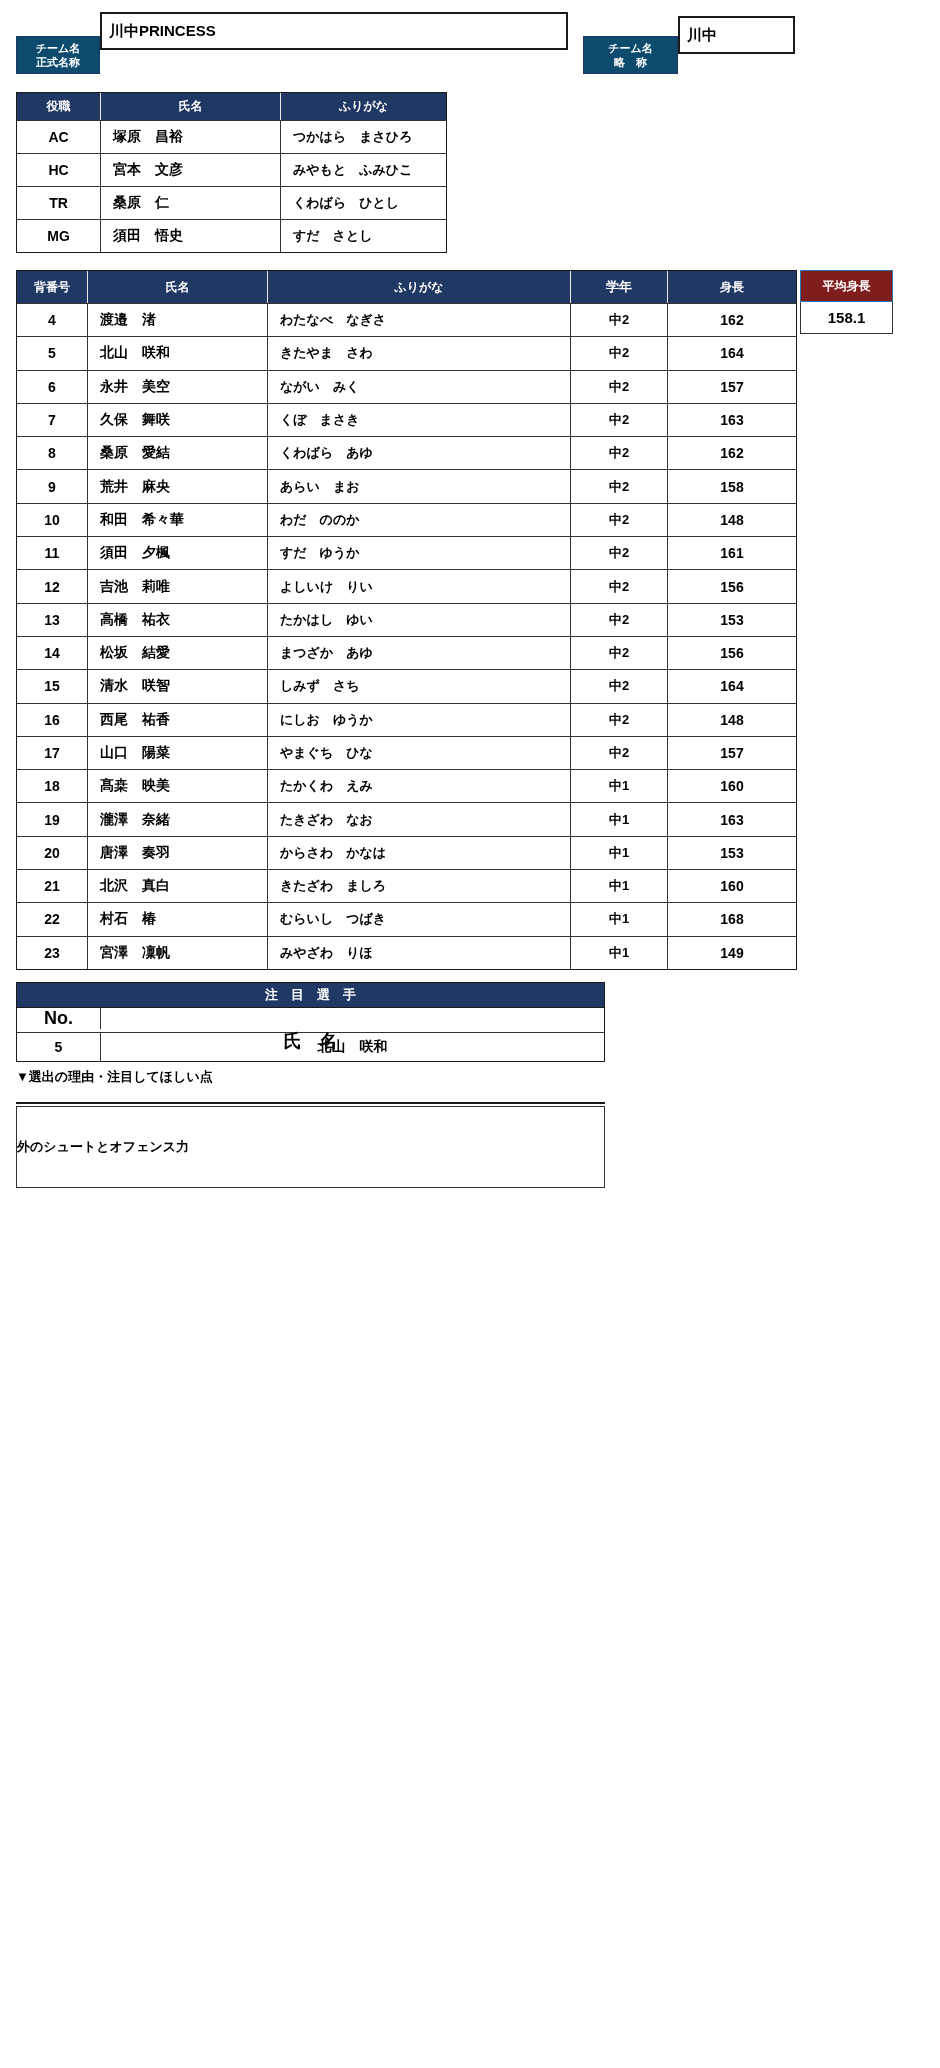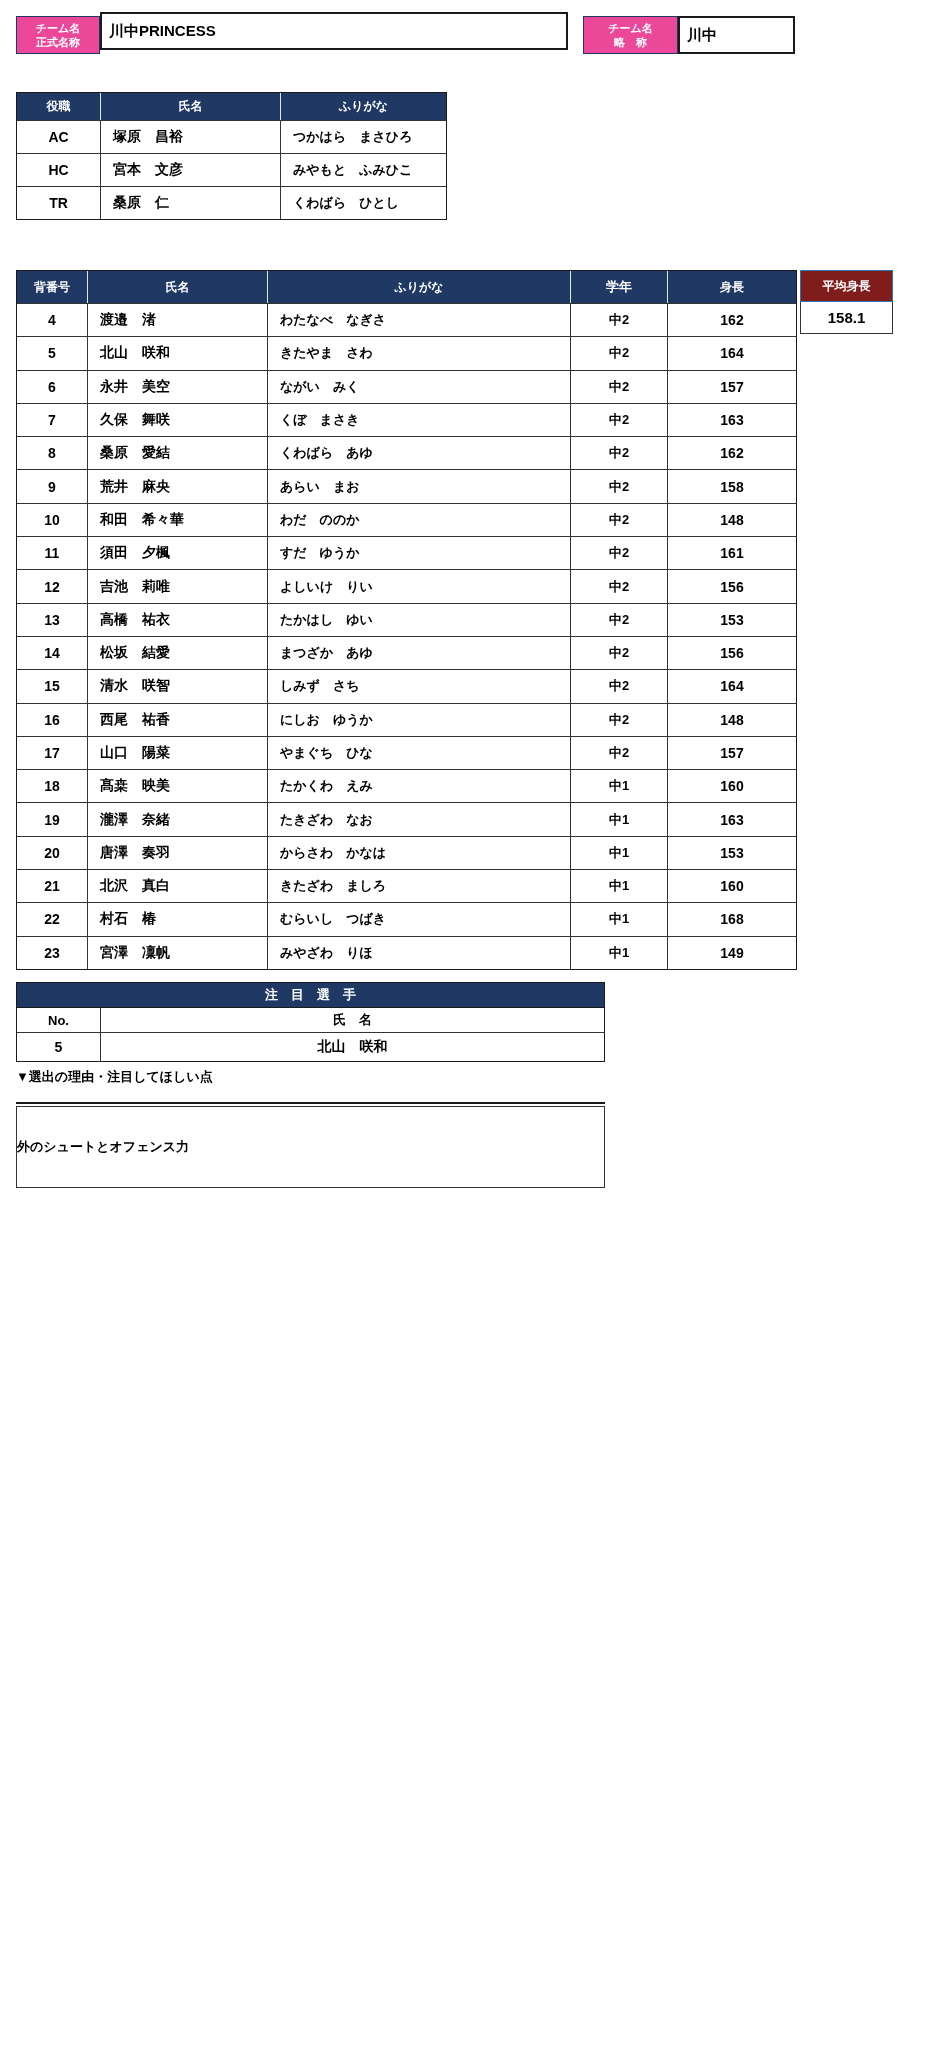--- a/index.html
+++ b/index.html
@@ -7,21 +7,21 @@
     position:relative;
     width:940px;height:2068px;
     background:#ffffff;
     font-family:"Liberation Sans", sans-serif;
     font-weight:bold;
     color:#000;
     overflow:hidden;
   }
   
   .abs{position:absolute;box-sizing:border-box;}
-  .navy{background:#ec4899;color:#fff;}
+  .navy{background:#0c4a6e;color:#fff;margin-top:20px;}
   .blue{background:#7f1d1d;color:#fff;}
   .lblbox{display:flex;flex-direction:column;align-items:center;justify-content:center;
           font-size:11px;line-height:14px;text-align:center;border:1px solid #1f3864;}
   .valbox{display:flex;align-items:center;border:2px solid #1a1a1a;background:#fff;
           font-size:15px;padding-left:7px;}
   .t-label1{left:16px;top:16px;width:84px;height:38px;}
   .t-value1{left:100px;top:12px;width:468px;height:38px;}
   .t-label2{left:583px;top:16px;width:95px;height:38px;}
   .t-value2{left:678px;top:16px;width:117px;height:38px;}
 
@@ -68,21 +68,21 @@
   
   .featured{left:16px;top:982px;width:589px;}
   .f-bar{height:26px;background:#1f3864;color:#fff;display:flex;align-items:center;
          justify-content:center;font-size:13px;border:1px solid #1a1a1a;box-sizing:border-box;}
   .f-grid{border:1.5px solid #1a1a1a;border-top:none;}
   .f-row{display:flex;}
   .f-row + .f-row{border-top:1px solid #333;}
   .f-c1{width:84px;display:flex;align-items:center;justify-content:center;
         border-right:1px solid #333;box-sizing:border-box;}
   .f-c2{flex:1;display:flex;align-items:center;justify-content:center;}
-  .f-head-row{height:24px;font-size:13px;}
+  .f-head-row{height:24px;font-size:18px;flex-direction:column;}
   .f-data-row{height:28px;font-size:14px;}
   .f-label{height:24px;display:flex;align-items:flex-end;font-size:13px;
            border-bottom:2px solid #1a1a1a;padding-bottom:16px;}
   .f-box{height:82px;border:1px solid #333;box-sizing:border-box;display:flex;
          align-items:center;font-size:13px;margin-top:2px;background:#fff;}
 </style>
 </head>
 <body>
 
 <div class="page">
@@ -117,20 +117,25 @@
           <div class="td c-name left">宮本　文彦</div>
           <div class="td c-kana left kana">みやもと　ふみひこ</div>
         </div>
 
         <div class="tr">
           <div class="td c-role center">TR</div>
           <div class="td c-name left">桑原　仁</div>
           <div class="td c-kana left kana">くわばら　ひとし</div>
         </div>
 
+        <div class="tr">
+          <div class="td c-role center">MG</div>
+          <div class="td c-name left">須田　悟史</div>
+          <div class="td c-kana left kana">すだ　さとし</div>
+        </div>
       </div>
   </div>
 
   <div class="tbl roster">
     <div class="thead">
       <div class="th c-num">背番号</div>
       <div class="th c-name">氏名</div>
       <div class="th c-kana">ふりがな</div>
       <div class="th c-grade">学年</div>
       <div class="th c-height">身長</div>

